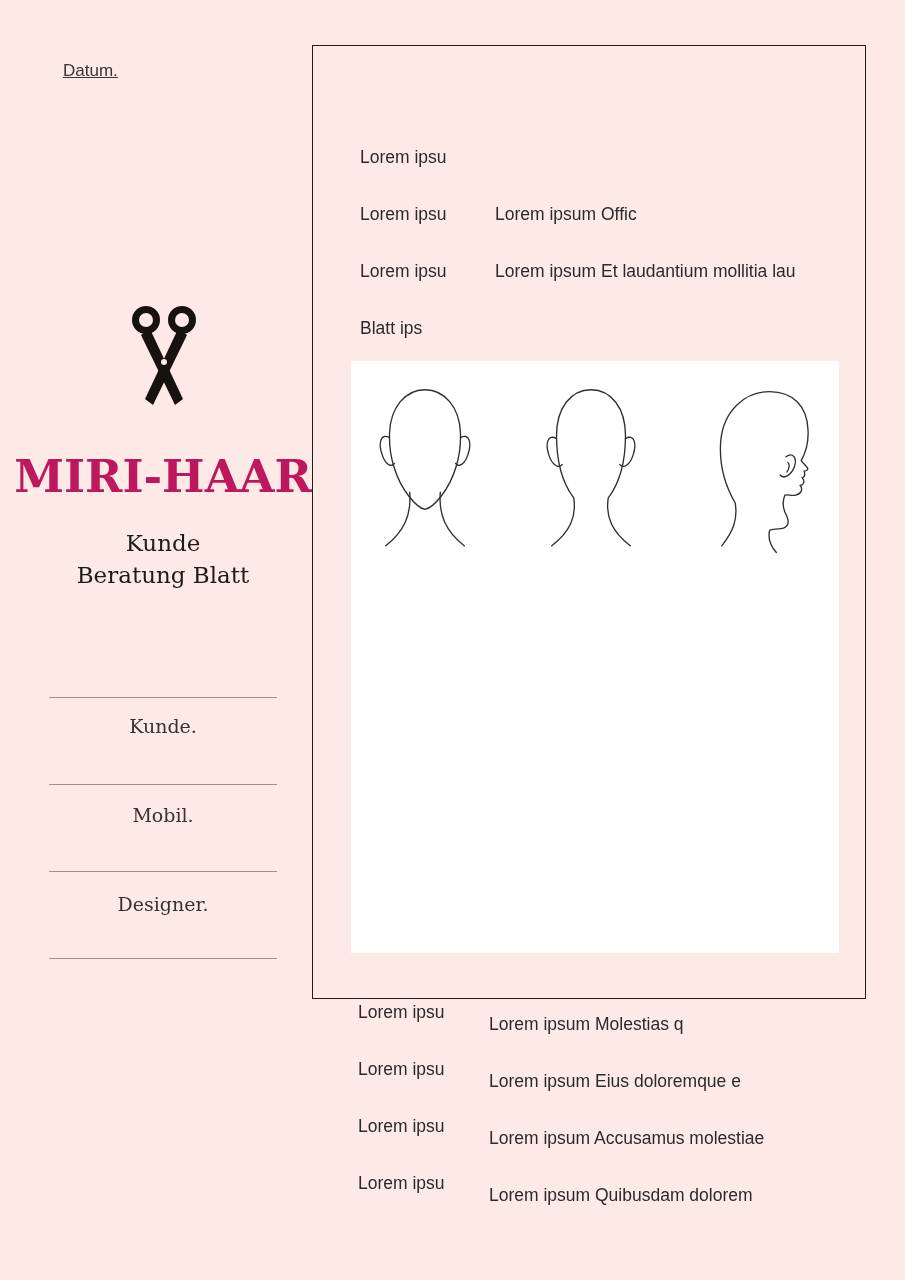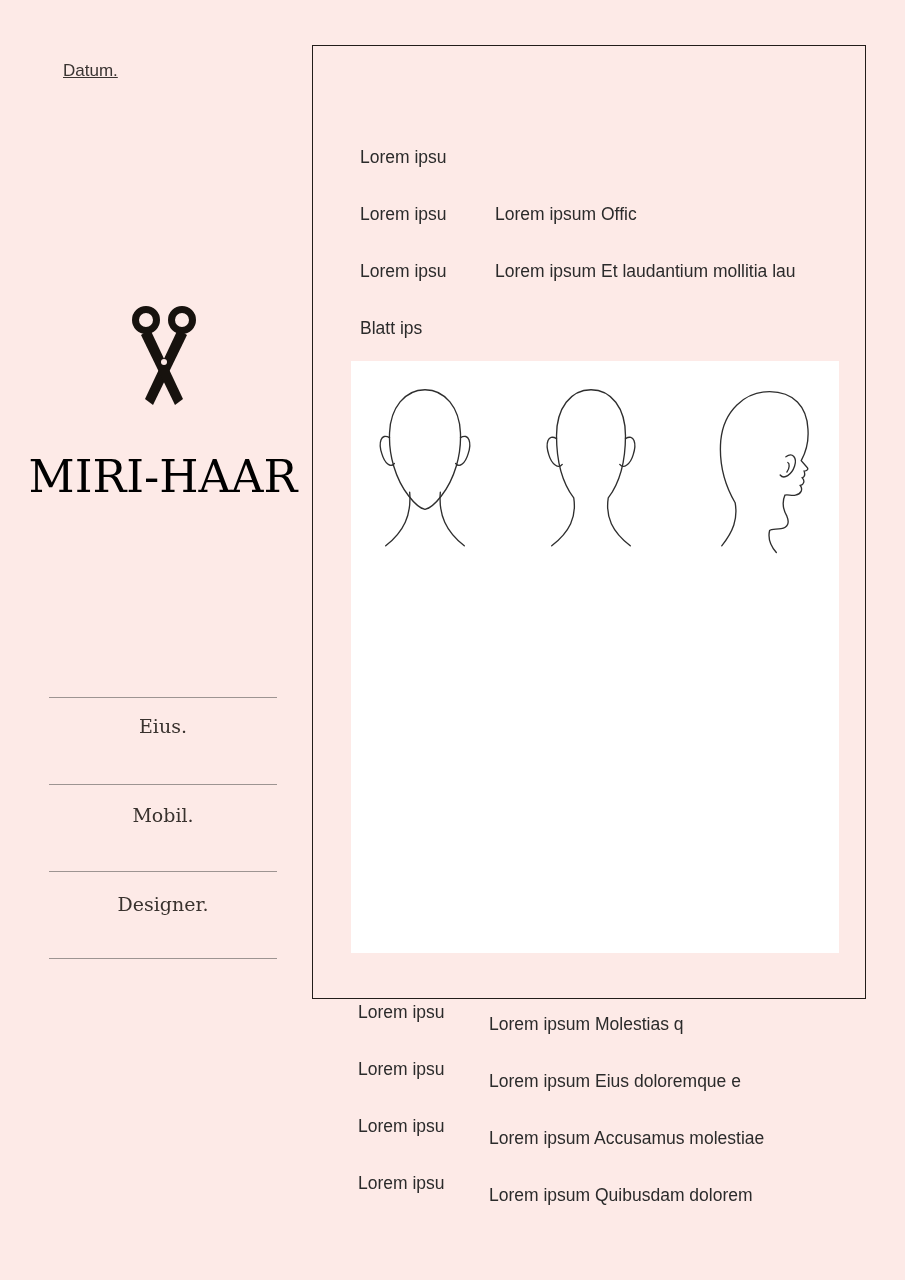--- a/index.html
+++ b/index.html
@@ -14,21 +14,21 @@
   .datum {
     position:absolute; left:63px; top:61px;
     font-size:17px; color:#3a3432;text-decoration:underline;
   }
   .logo {
     position:absolute; left:129px; top:306px; width:70px; height:104px;
   }
   .brand {
     position:absolute; left:7px; top:450px; width:312px;
     text-align:center; font-family:"DejaVu Serif", serif;
-    font-size:45px; font-weight:400; letter-spacing:0px; color:#000000;
+    font-size:45px; font-weight:700; letter-spacing:0px; color:#be185d;
     white-space:nowrap;
   }
   .subtitle {
     position:absolute; left:7px; top:527px; width:312px;
     text-align:center; font-family:"DejaVu Serif", serif;
     font-size:23px; line-height:32px; color:#201b17;
   }
   .field-line {
     position:absolute; left:49px; width:228px; height:1px;
     background:#9d9492;
@@ -67,23 +67,27 @@
   <svg class="logo" viewBox="0 0 70 104" xmlns="http://www.w3.org/2000/svg">
     <circle cx="17" cy="14" r="10.5" fill="none" stroke="#17120e" stroke-width="7"></circle>
     <circle cx="53" cy="14" r="10.5" fill="none" stroke="#17120e" stroke-width="7"></circle>
     <polygon points="49,23 58,29 24,99 16,93" fill="#17120e"></polygon>
     <polygon points="21,23 12,29 46,99 54,93" fill="#17120e"></polygon>
     <circle cx="35" cy="56" r="3" fill="#fdeae7"></circle>
   </svg>
 
   <div class="brand">MIRI-HAAR</div>
 
+  <div class="subtitle">
+    <div>Kunde</div>
+    <div>Beratung Blatt</div>
+  </div>
 
   <div class="field-line" style="top:697px;"></div>
-  <div class="field-label" style="top:715px;">Eius.</div>
+  <div class="field-label" style="top:715px;">Kunde.</div>
   <div class="field-line" style="top:784px;"></div>
   <div class="field-label" style="top:804px;">Mobil.</div>
   <div class="field-line" style="top:871px;"></div>
   <div class="field-label" style="top:893px;">Designer.</div>
   <div class="field-line" style="top:958px;"></div>
 
   <div class="panel">
 
     <div class="row" style="top:101px;">
       <span class="lbl">Lorem ipsu</span>

